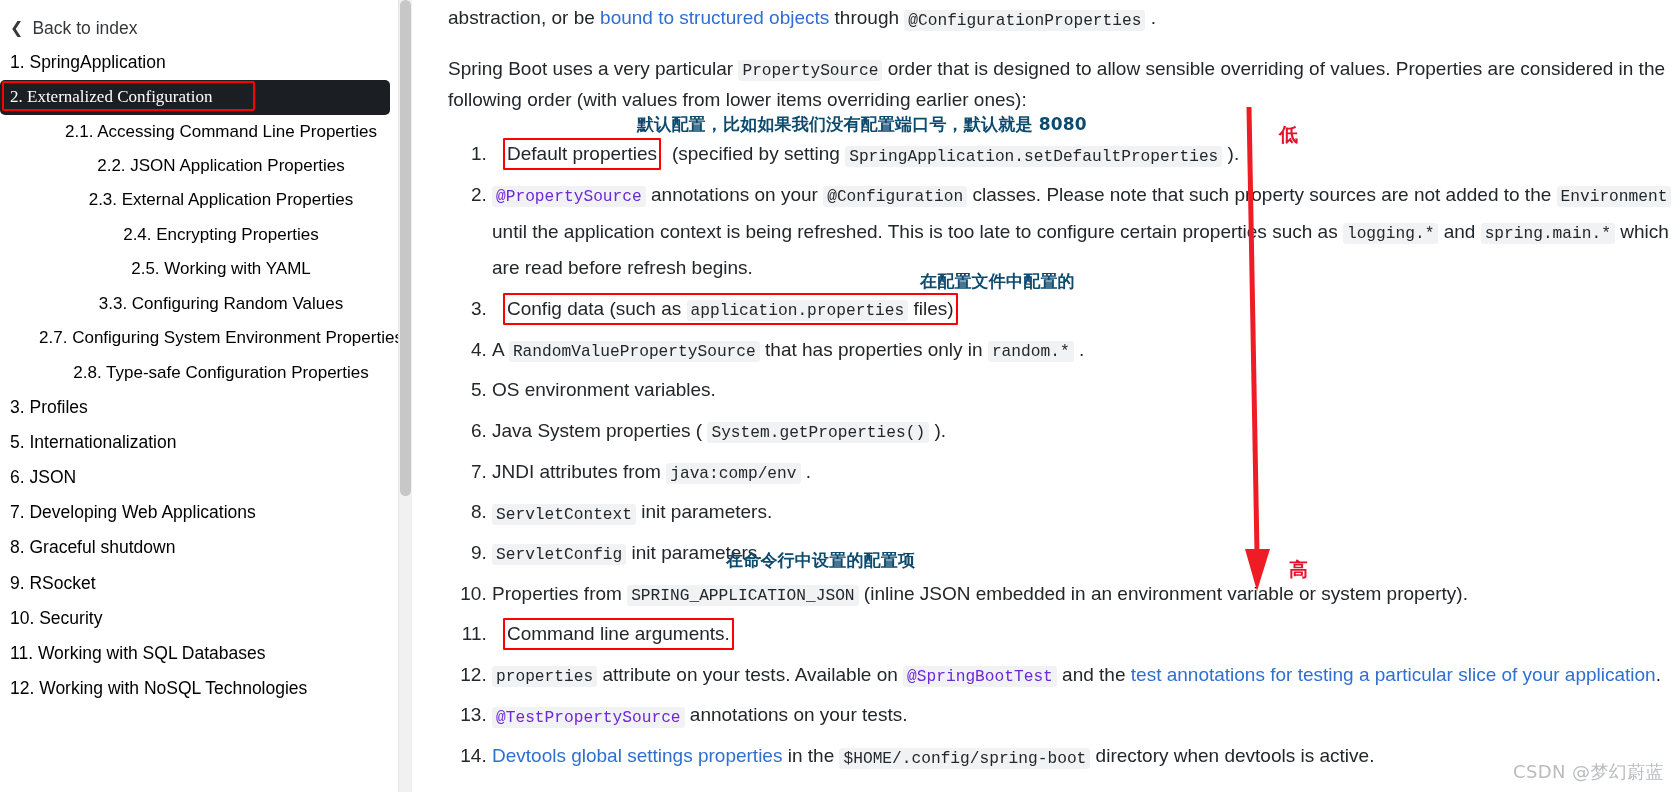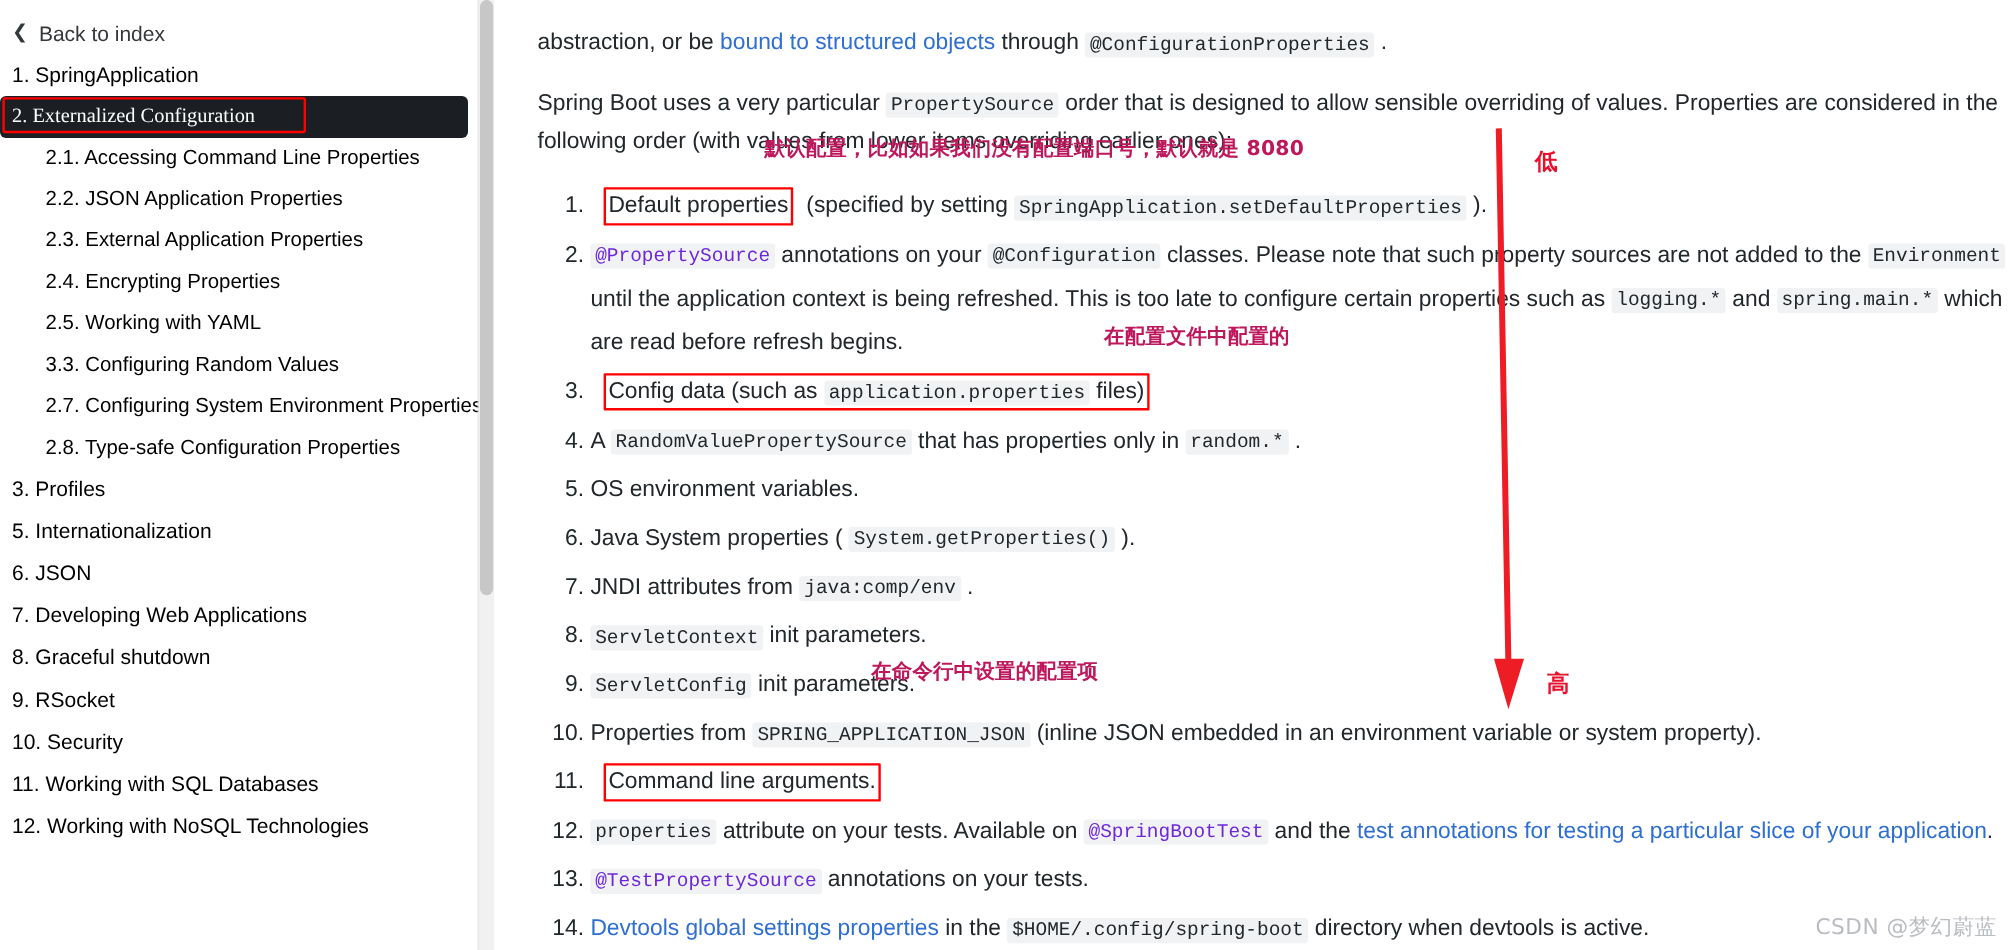--- a/index.html
+++ b/index.html
@@ -43,21 +43,21 @@
     transform: translateY(-1px);
   }
   .toc { list-style: none; margin: 0; padding: 0; }
   .toc li {
     font-size: 17.5px;
     color: #000000;
     line-height: 1.32;
     padding: 6px 8px 6px 10px;
     white-space: normal;
   }
-  .toc li.sub { padding-left: 38px; font-size: 17px; }
+  .toc li.sub { padding-left: 38px; font-size: 17px; text-align: center; }
   .toc li.active {
     background: #1b1f23;
     color: #ffffff;
     border-radius: 5px;
     margin-right: 22px;
     padding-left: 10px;
     position: relative;
     font-size: 17px;
     font-family: Liberation Serif, serif;
   }
@@ -95,21 +95,21 @@
     position: relative;
     flex: 1 1 auto;
     height: 792px;
     padding: 0 0 0 36px;
     overflow: hidden;
     color: #22272b;
     font-size: 19px;
     line-height: 1.62;
   }
   #main p { margin: 0 0 20px 0; }
-  #main p.first { margin-top: 21px; }
+  #main p.first { margin-top: 3px; }
   .lnk { color: #2f6fd0; }
   code, .code {
     font-family: "Liberation Mono", "DejaVu Sans Mono", monospace;
     font-size: 16.2px;
     background: #f1f2f3;
     border-radius: 3px;
     padding: 1.5px 4px;
     color: #22272b;
     white-space: nowrap;
   }
@@ -132,21 +132,21 @@
     border: 2.5px solid #ff0000;
     border-radius: 1px;
     padding: 0px 2px;
     margin: 0 11px;
     line-height: 1.45;
   }
 
   
   .cn-note {
     position: absolute;
-    color: #be185d;
+    color: #0c4a6e;
     font-weight: bold;
     font-size: 17px;
     font-family: "DejaVu Sans", "Liberation Sans", sans-serif;
     white-space: nowrap;
     letter-spacing: 0.2px;
   }
 
   
   #arrow { position: absolute; left: 1240px; top: 105px; pointer-events: none; }
   .arrow-label {

